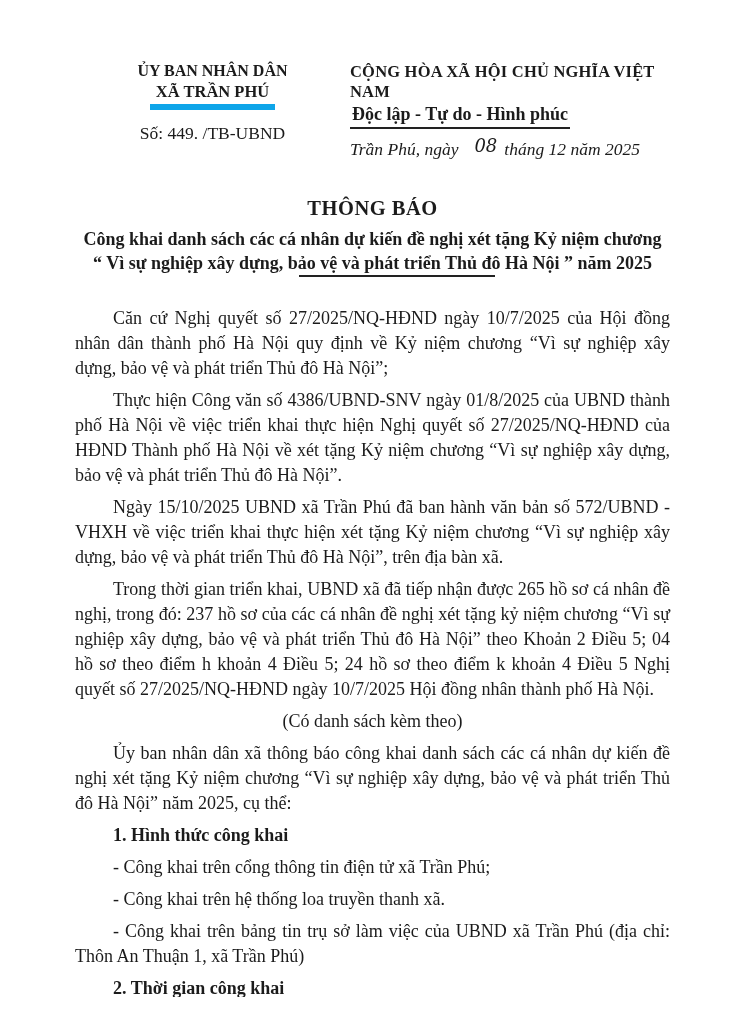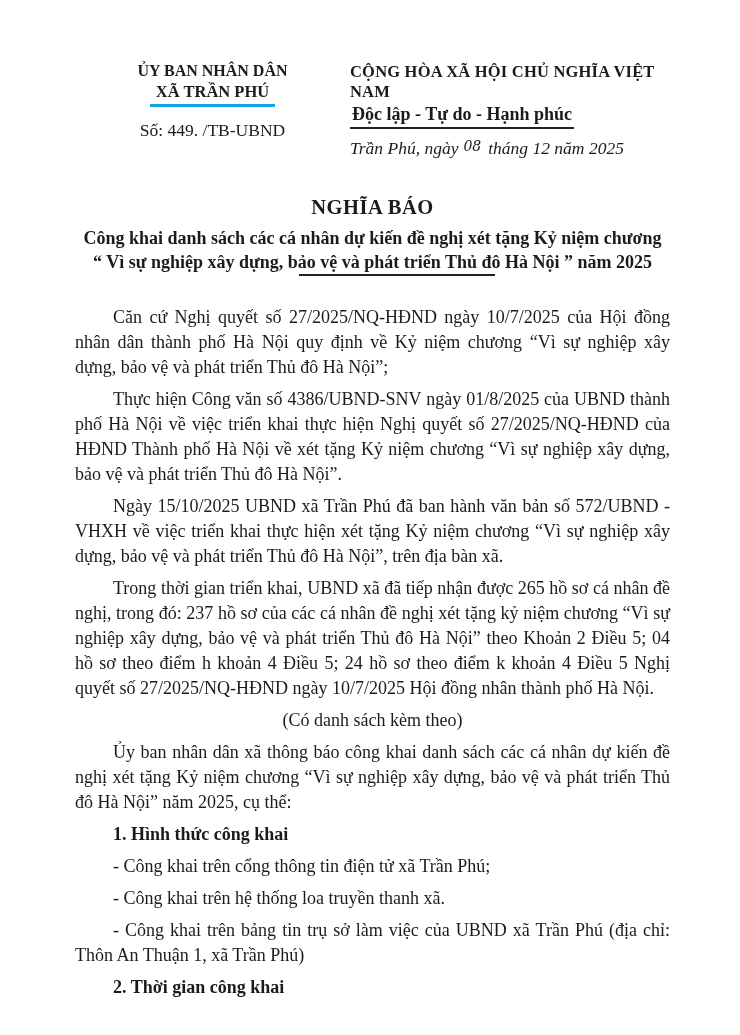--- a/index.html
+++ b/index.html
@@ -14,33 +14,33 @@
   .content { position:absolute; left:75px; right:70px; top:62px; }
 
   
   .header { display:flex; align-items:flex-start; }
   .header-left  { width:275px; text-align:center; }
   .header-right { flex:1; }
 
   .issuer-1 { font-weight:700; font-size:16px; }
   .issuer-2 {
     display:inline-block; font-weight:700; font-size:16.5px;
-    padding:1px 6px 2px; border-bottom:3px solid #0ea5e9; margin-top:1px;
+    padding:1px 6px 2px; border-bottom:6px solid #0ea5e9; margin-top:1px;
   }
   .doc-number { font-size:17.5px; margin-top:13px; }
 
   .nat-1 { font-weight:700; font-size:16.5px; letter-spacing:.2px; }
   .nat-2 {
     display:inline-block; font-weight:700; font-size:18px;
     padding:0 2px 2px; border-bottom:2px solid #222; margin-top:2px;
   }
   .date-line { font-style:italic; font-size:17.5px; margin-top:9px; }
   .date-day {
     font-family:"DejaVu Serif", serif; font-style:italic;
-    position:relative; top:-3px; margin:0 7px 0 5px; font-size:14px;
+    position:relative; top:-3px; margin:0 7px 0 16px; font-size:18px;
   }
 
   
   .title-block { margin-top:37px; text-align:center; }
   .doc-type { font-size:20.5px; font-weight:700; letter-spacing:.5px; }
   .subject  { font-size:18px; font-weight:700; line-height:23.5px; margin-top:8px; }
   .subject-rule {
     width:196px; height:2px; background:#222;
     margin:0 auto; transform:translateX(24px);
   }
@@ -71,30 +71,30 @@
         <div class="issuer-1">ỦY BAN NHÂN DÂN</div>
         <div>
           <span class="issuer-2">XÃ TRẦN PHÚ</span>
         </div>
         <div class="doc-number">Số: 449.  /TB-UBND</div>
       </div>
 
       <div class="header-right">
         <div class="nat-1">CỘNG HÒA XÃ HỘI CHỦ NGHĨA VIỆT NAM</div>
         <div>
-          <span class="nat-2">Độc lập - Tự do - Hạnh phúc</span>
+          <span class="nat-2">Độc lập - Tự do - Hình phúc</span>
         </div>
         <div class="date-line">
           <span>Trần Phú, ngày</span><span class="date-day">08</span><span>tháng 12 năm 2025</span>
         </div>
       </div>
     </div>
 
     <div class="title-block">
-      <div class="doc-type">NGHĨA BÁO</div>
+      <div class="doc-type">THÔNG BÁO</div>
       <div class="subject">
         <div>Công khai danh sách các cá nhân dự kiến đề nghị xét tặng Kỷ niệm chương</div>
         <div>“ Vì sự nghiệp xây dựng, bảo vệ và phát triển Thủ đô Hà Nội ” năm 2025</div>
         <div class="subject-rule"></div>
       </div>
     </div>
 
     <div class="body-text">
       <p class="para">Căn cứ Nghị quyết số 27/2025/NQ-HĐND ngày 10/7/2025 của Hội đồng nhân dân thành phố Hà Nội quy định về Kỷ niệm chương “Vì sự nghiệp xây dựng, bảo vệ và phát triển Thủ đô Hà Nội”;</p>
       <p class="para">Thực hiện Công văn số 4386/UBND-SNV ngày 01/8/2025 của UBND thành phố Hà Nội về việc triển khai thực hiện Nghị quyết số 27/2025/NQ-HĐND của HĐND Thành phố Hà Nội về xét tặng Kỷ niệm chương “Vì sự nghiệp xây dựng, bảo vệ và phát triển Thủ đô Hà Nội”.</p>

